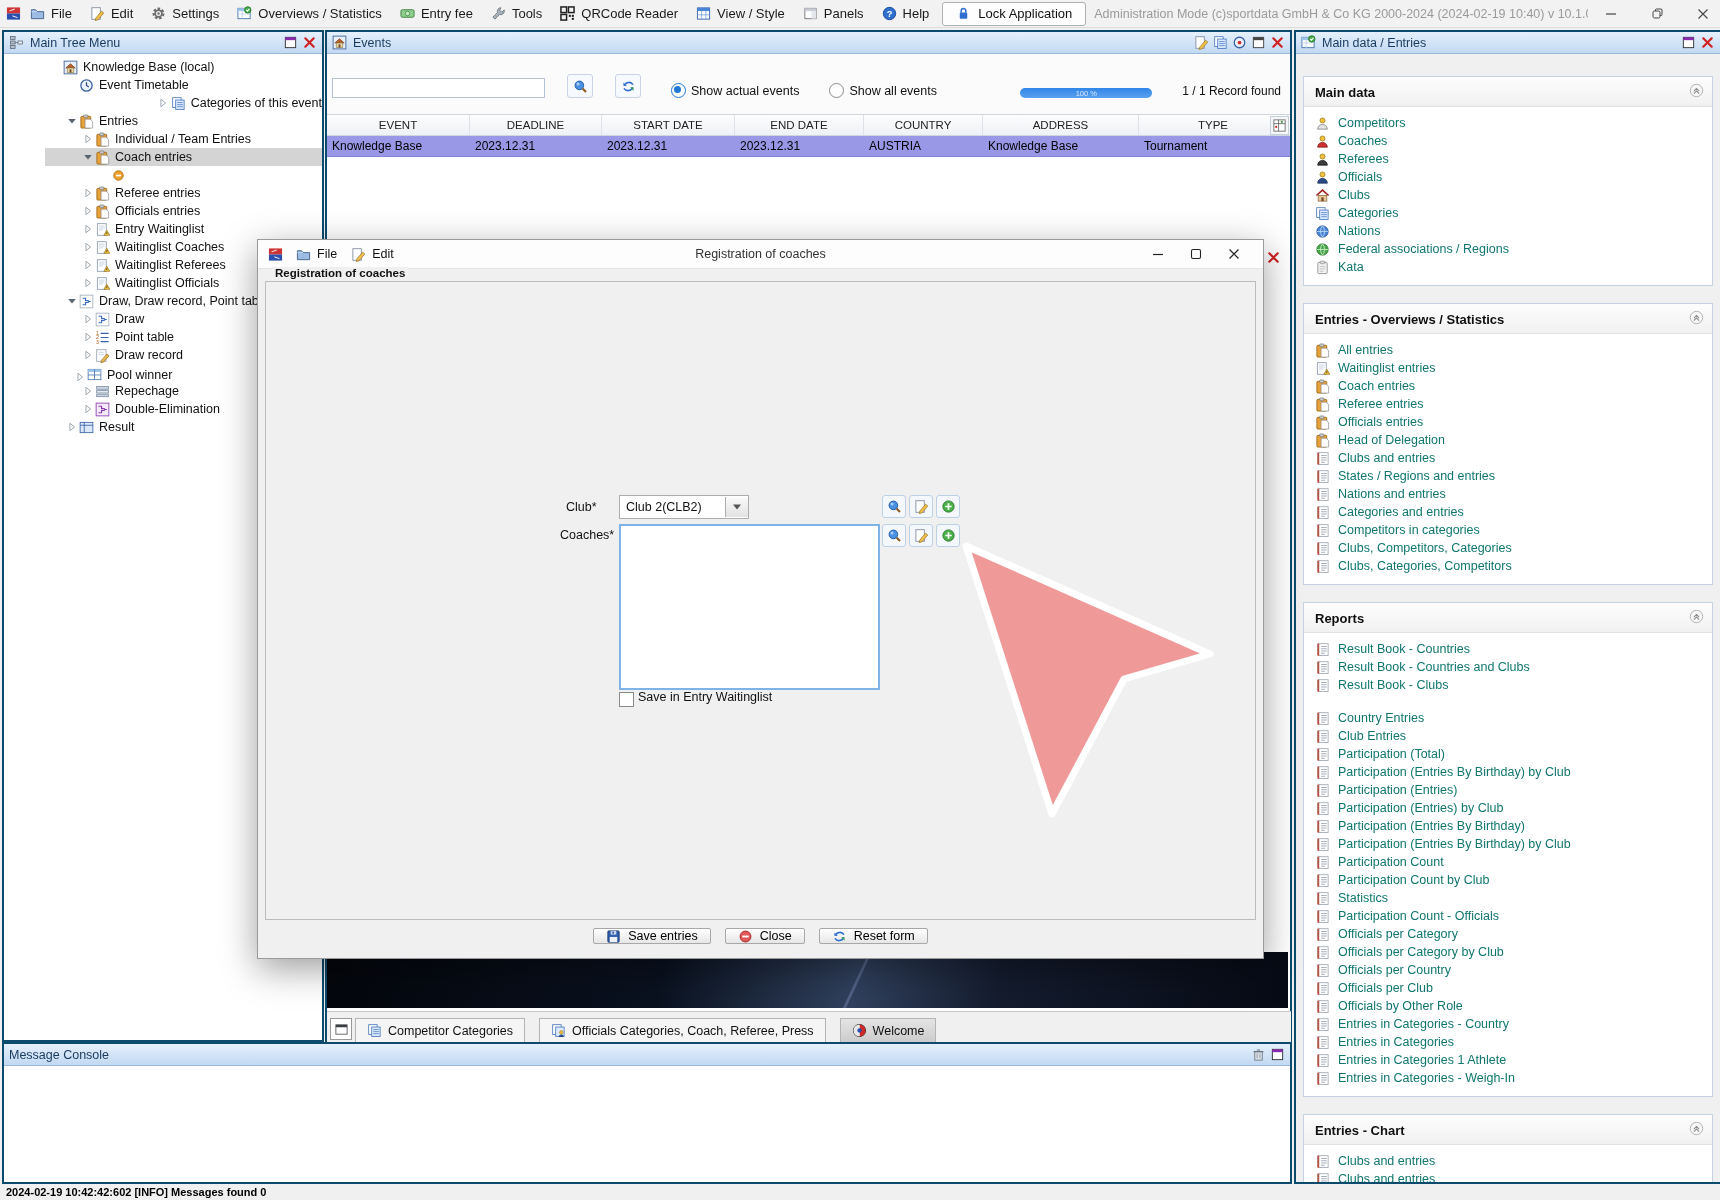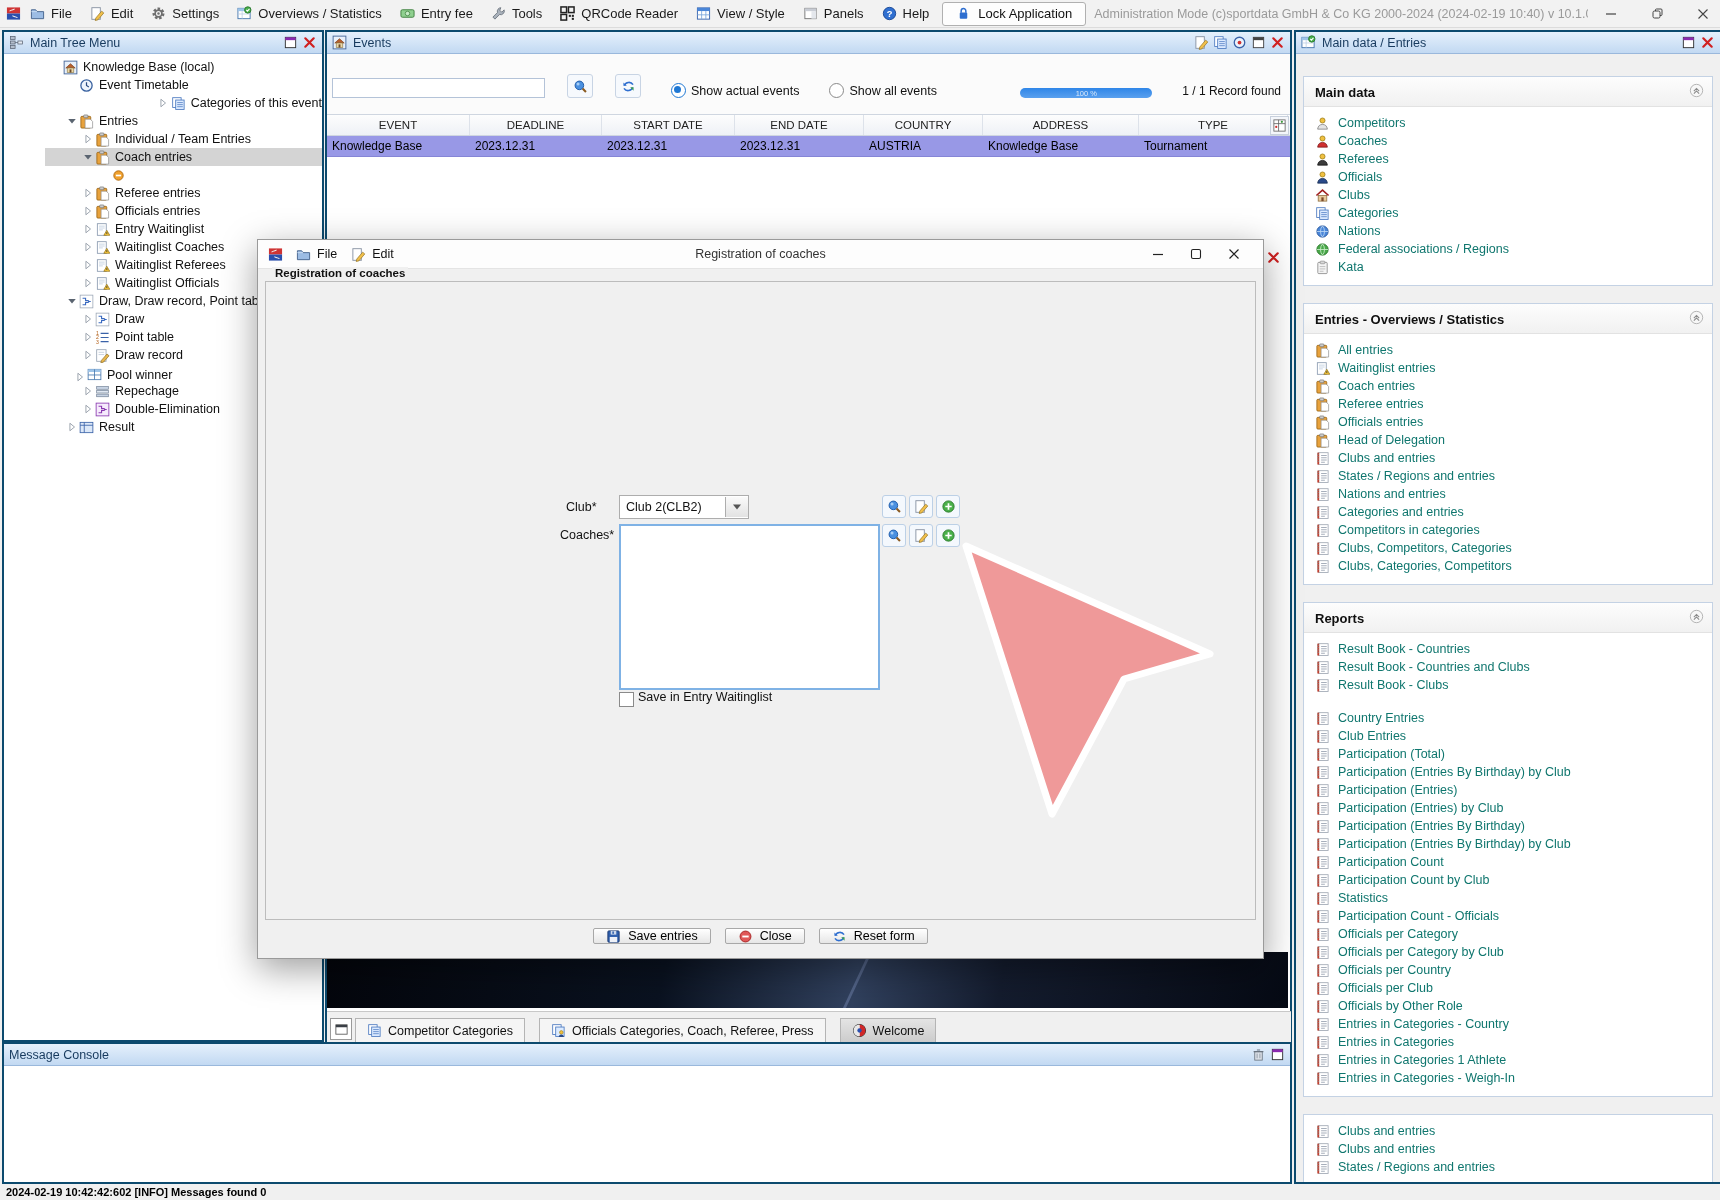--- a/index.html
+++ b/index.html
@@ -1276,20 +1276,26 @@
                 <path d="M3.5 1.8v12.6" stroke="#c04030" stroke-width="2"></path>
                 <path d="M2.2 3.5h2M2.2 6h2M2.2 8.5h2M2.2 11h2" stroke="#888" stroke-width=".8"></path>
                 <path d="M6.5 4.8h6M6.5 7.2h6M6.5 9.6h6M6.5 12h4" stroke="#8a94a4" stroke-width=".8"></path>
               </svg>
             </span>
             <span>Entries in Categories - Weigh-In</span>
           </div>
         </div>
       </div>
       <div class="section">
+        <div class="section-header">Entries - Chart<span class="collapse-btn icon">
+            <svg viewBox="0 0 16 16" width="15" height="15">
+              <circle cx="8" cy="8" r="6.6" fill="#f7f7f7" stroke="#b0b0b0"></circle>
+              <path d="M5.2 8.6L8 5.8l2.8 2.8M5.2 11.3L8 8.5l2.8 2.8" fill="none" stroke="#8a8a8a" stroke-width="1.2"></path>
+            </svg>
+          </span></div>
         <div class="section-items">
           <div class="rp-item">
             <span class="icon">
               <svg viewBox="0 0 16 16" width="15" height="15">
                 <rect x="3.5" y="1.8" width="10.5" height="12.6" fill="#fff" stroke="#a0a8b4" stroke-width=".9"></rect>
                 <path d="M3.5 1.8v12.6" stroke="#c04030" stroke-width="2"></path>
                 <path d="M2.2 3.5h2M2.2 6h2M2.2 8.5h2M2.2 11h2" stroke="#888" stroke-width=".8"></path>
                 <path d="M6.5 4.8h6M6.5 7.2h6M6.5 9.6h6M6.5 12h4" stroke="#8a94a4" stroke-width=".8"></path>
               </svg>
             </span>

